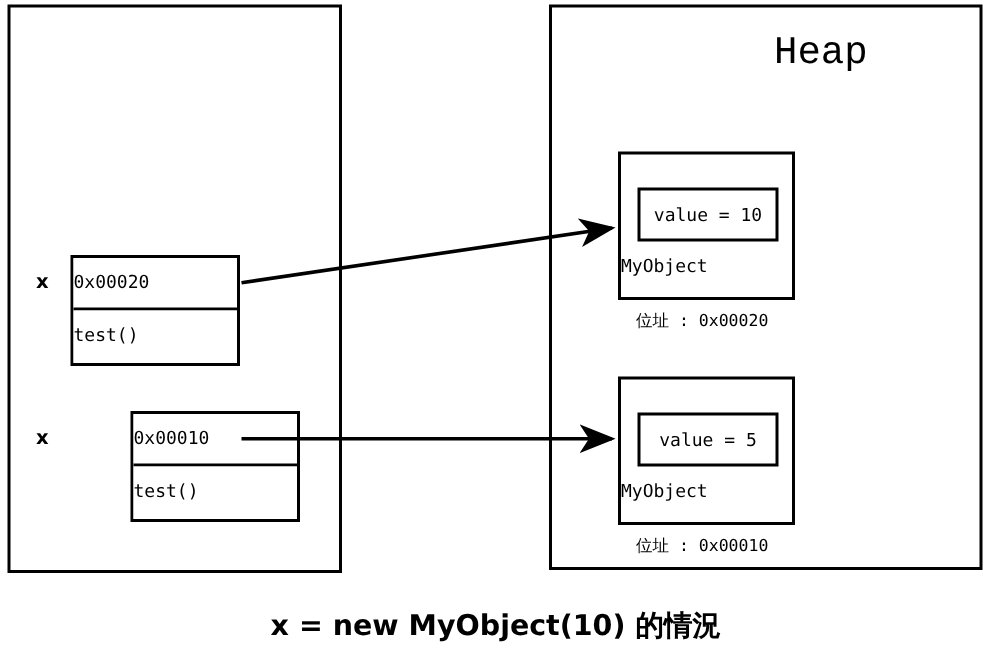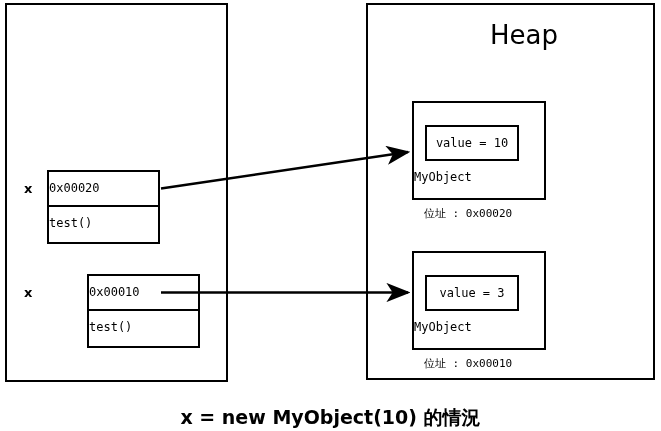--- a/index.html
+++ b/index.html
@@ -33,21 +33,21 @@
   .region-title {
     position: absolute;
     font-size: 26px;
     font-weight: 400;
     letter-spacing: 0px;
     line-height: 1;
     white-space: nowrap;
     color: #000000;
   }
   #stack-title { left: 118px; top: 22px; }
-  #heap-title  { left: 490px; top: 22px; }
+  #heap-title  { left: 516px; top: 22px; font-family: Liberation Mono, monospace; }
 
   
   .frame {
     position: absolute;
     box-sizing: border-box;
     width: 113px;
     border: 2px solid #000000;
     background: #ffffff;
   }
   #frame-1 { left: 47px; top: 170px; }
@@ -72,21 +72,21 @@
     line-height: 1;
     color: #000000;
   }
   #var-label-1 { left: 24px; top: 182px; }
   #var-label-2 { left: 24px; top: 286px; }
 
   
   .heap-object {
     position: absolute;
     box-sizing: border-box;
-    width: 134px;
+    width: 118px;
     height: 99px;
     border: 2px solid #000000;
     background: #ffffff;
   }
   #heap-object-1 { left: 412px; top: 101px; }
   #heap-object-2 { left: 412px; top: 251px; }
 
   .field-box {
     position: absolute;
     box-sizing: border-box;
@@ -171,21 +171,21 @@
   <div class="region" id="heap-region"></div>
   <div class="region-title" id="heap-title">Heap</div>
 
   <div class="heap-object" id="heap-object-1">
     <div class="field-box">value = 10</div>
     <div class="class-name">MyObject</div>
   </div>
   <div class="heap-addr-label" id="heap-addr-1">位址 : 0x00020</div>
 
   <div class="heap-object" id="heap-object-2">
-    <div class="field-box">value = 3</div>
+    <div class="field-box">value = 5</div>
     <div class="class-name">MyObject</div>
   </div>
   <div class="heap-addr-label" id="heap-addr-2">位址 : 0x00010</div>
 
   <svg id="arrow-layer" viewBox="0 0 661 431" width="661" height="431">
     <defs>
       <marker id="head" viewBox="0 0 10 8" refX="9" refY="4" markerWidth="10" markerHeight="8" orient="auto-start-reverse">
         <path d="M 0 0 L 10 4 L 0 8 L 2.6 4 Z" fill="#000000"></path>
       </marker>
     </defs>

